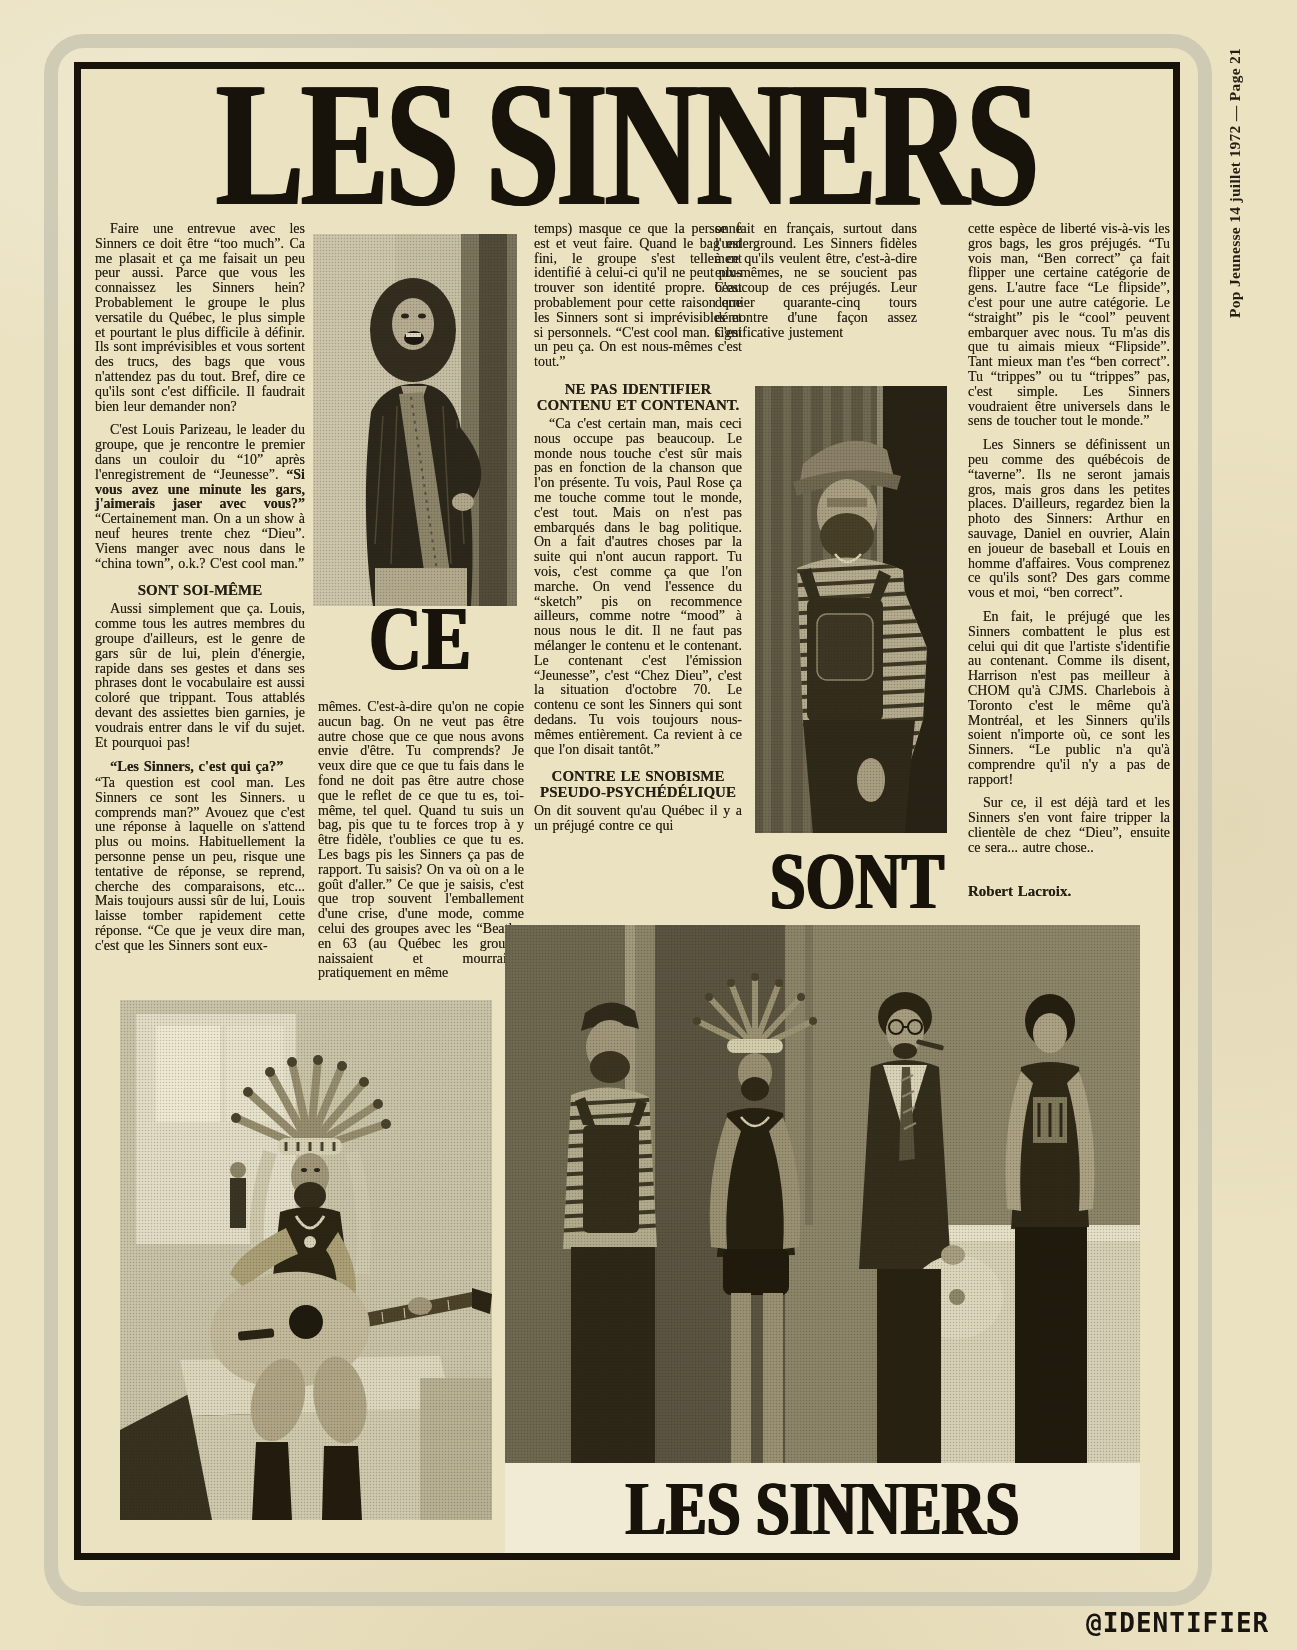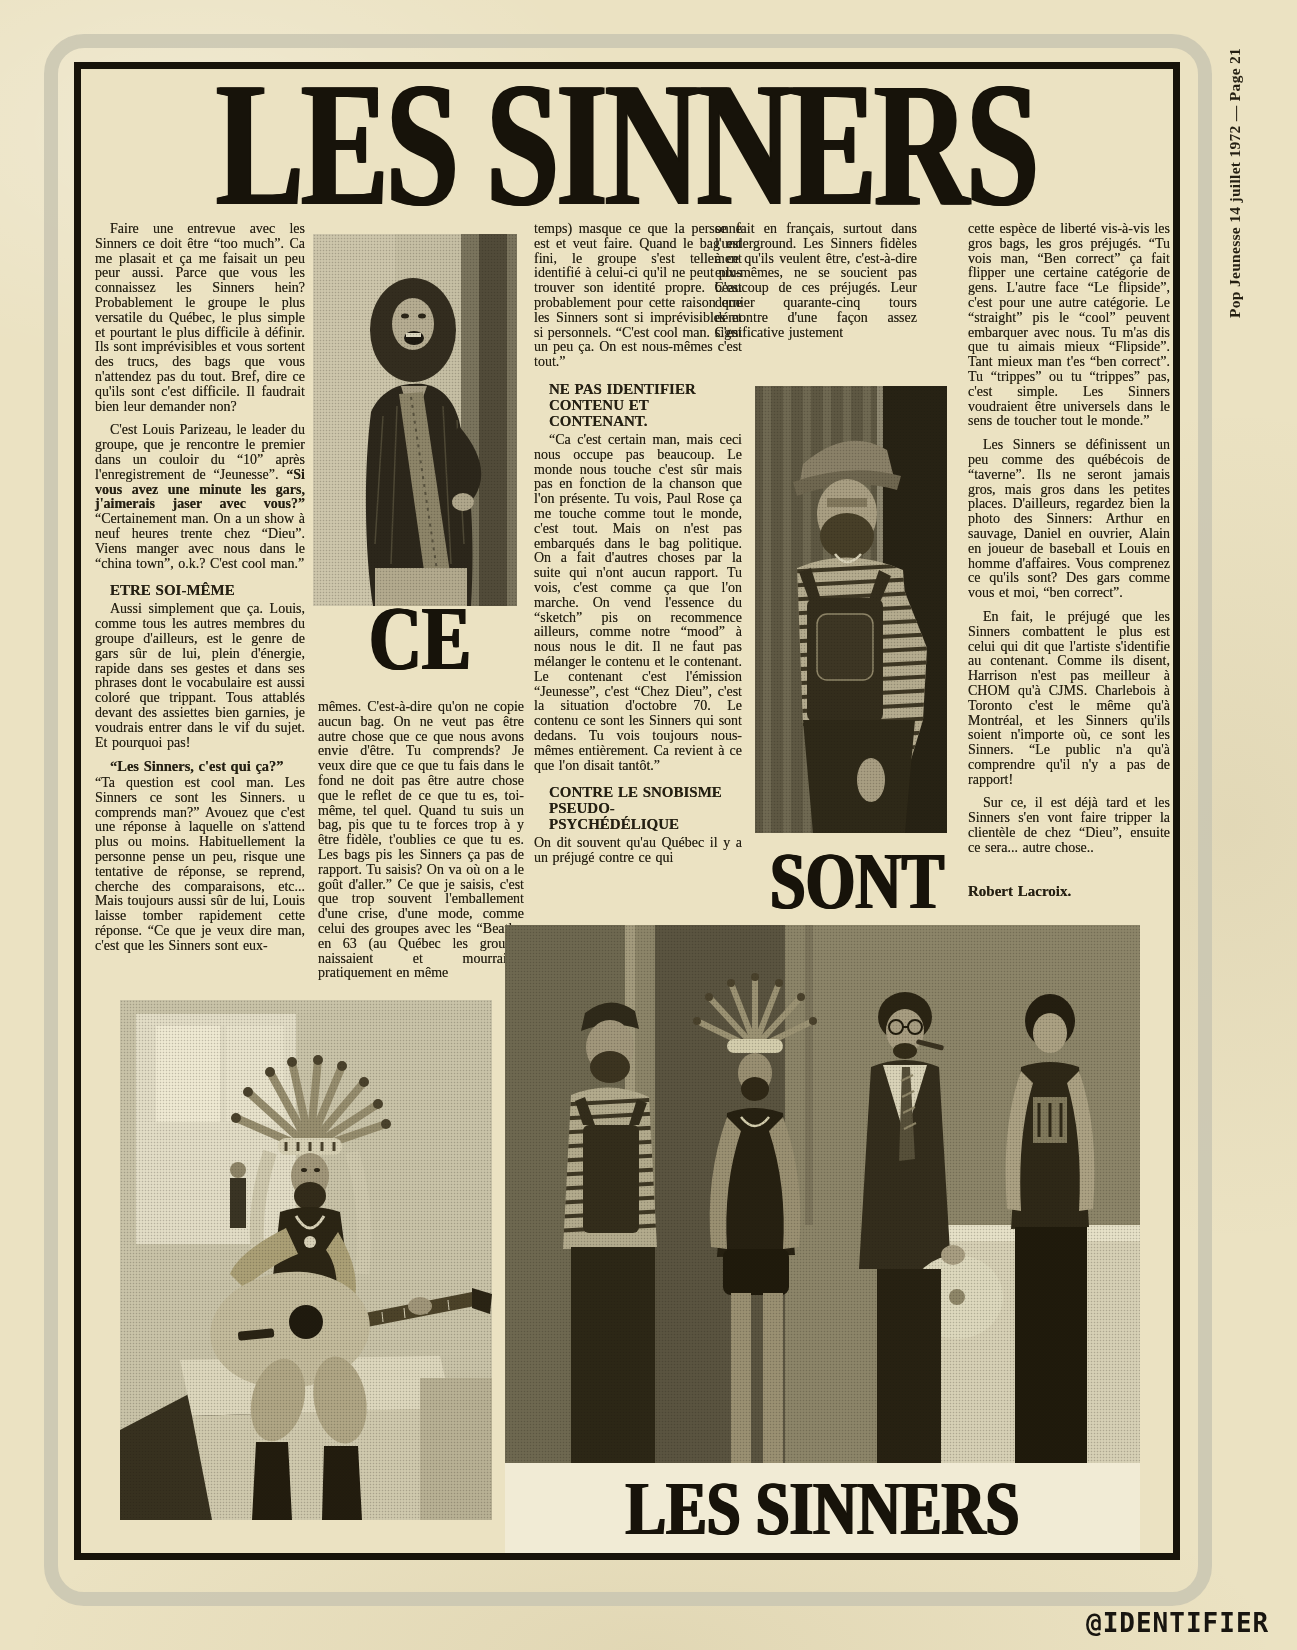--- a/index.html
+++ b/index.html
@@ -30,21 +30,21 @@
     color:#17130a; transform:scaleX(0.74); transform-origin:50% 0;
     letter-spacing:-4px; white-space:nowrap;
     text-shadow:2px 0 0 #17130a, -2px 0 0 #17130a;
   }
   .col{
     position:absolute; font-size:14px; line-height:14.8px; word-spacing:1px;
     text-shadow:0 0 .4px rgba(36,31,18,.65);
   }
   .col p{text-align:justify; margin:0 0 9px;}
   .col p.ind{text-indent:15px;}
-  .colhead{font-weight:bold; font-size:15px; margin:11px 15px 4px; line-height:16px;}
+  .colhead{font-weight:bold; text-align:center; font-size:15px; margin:11px 0 4px; line-height:16px;}
   .qhead{font-weight:bold; font-size:14.5px; margin:9px 0 2px; text-indent:15px;}
   .bold{font-weight:bold;}
   .byline{font-weight:bold; text-align:left; font-size:15px; margin-top:28px;}
   .bigword{
     position:absolute; font-weight:700; color:#17130a; text-align:center;
     transform:scaleX(0.8); transform-origin:50% 0; white-space:nowrap;
     text-shadow:1.5px 0 0 #17130a, -1.5px 0 0 #17130a;
   }
   .word-ce{left:318px; top:598px; width:204px; font-size:92px; line-height:80px;}
   .word-sont{left:750px; top:846px; width:200px; font-size:80px; line-height:70px;}
@@ -92,21 +92,21 @@
 <div class="page">
 
   <div class="scan-border"></div>
   <div class="frame"></div>
 
   <div class="headline">LES SINNERS</div>
 
   <div class="col col1">
     <p class="ind">Faire une entrevue avec les Sinners ce doit être “too much”. Ca me plasait et ça me faisait un peu peur aussi. Parce que vous les connaissez les Sinners hein? Probablement le groupe le plus versatile du Québec, le plus simple et pourtant le plus difficile à définir. Ils sont imprévisibles et vous sortent des trucs, des bags que vous n'attendez pas du tout. Bref, dire ce qu'ils sont c'est difficile.  Il faudrait bien leur demander non?</p>
     <p class="ind"><span>C'est Louis Parizeau, le leader du groupe, que je rencontre le premier dans un couloir du “10” après l'enregistrement de “Jeunesse”. </span><span class="bold">“Si vous avez une minute les gars, j'aimerais jaser avec vous?”</span><span> “Certainement man. On a un show à neuf heures trente chez “Dieu”. Viens manger avec nous dans le “china town”, o.k.? C'est cool man.”</span></p>
-    <div class="colhead">ETRE SOI-MÊME</div>
+    <div class="colhead">SONT SOI-MÊME</div>
     <p class="ind">Aussi simplement que ça. Louis, comme tous les autres membres du groupe d'ailleurs, est le genre de gars sûr de lui, plein d'énergie, rapide dans ses gestes et dans ses phrases dont le vocabulaire est aussi coloré que trippant. Tous attablés devant des assiettes bien garnies, je voudrais entrer dans le vif du sujet. Et pourquoi pas!</p>
     <div class="qhead">“Les Sinners, c'est qui ça?”</div>
     <p>“Ta question est cool man. Les Sinners ce sont les Sinners. u comprends man?” Avouez que c'est une réponse à laquelle on s'attend plus ou moins. Habituellement la personne pense un peu, risque une tentative de réponse, se reprend, cherche des comparaisons, etc... Mais toujours aussi sûr de lui, Louis laisse tomber rapidement cette réponse. “Ce que je veux dire man, c'est que les Sinners sont eux-</p>
   </div>
 
   <div class="photo photo-1">
     <svg viewBox="0 0 204 372" preserveAspectRatio="none">
       <rect width="204" height="372" fill="#c6bfa4"></rect>
       <rect width="82" height="372" fill="#cdc6ab"></rect>
       <rect x="148" width="56" height="372" fill="#7a745d"></rect>

